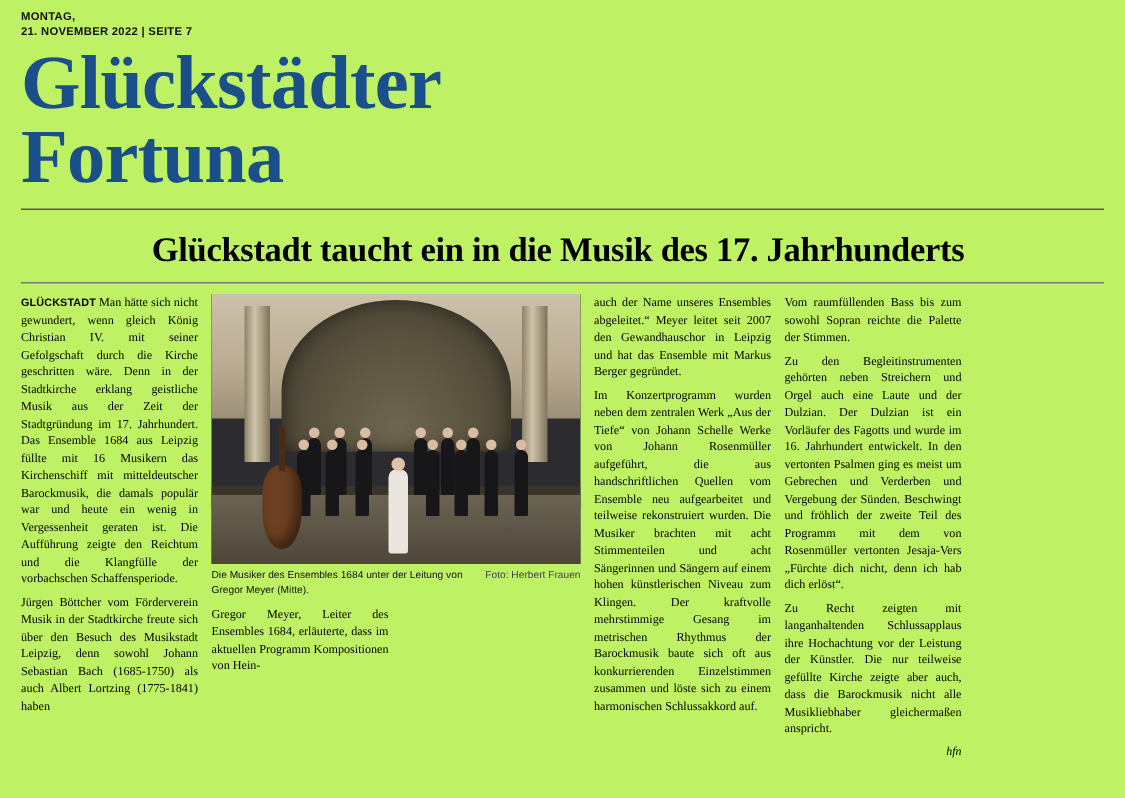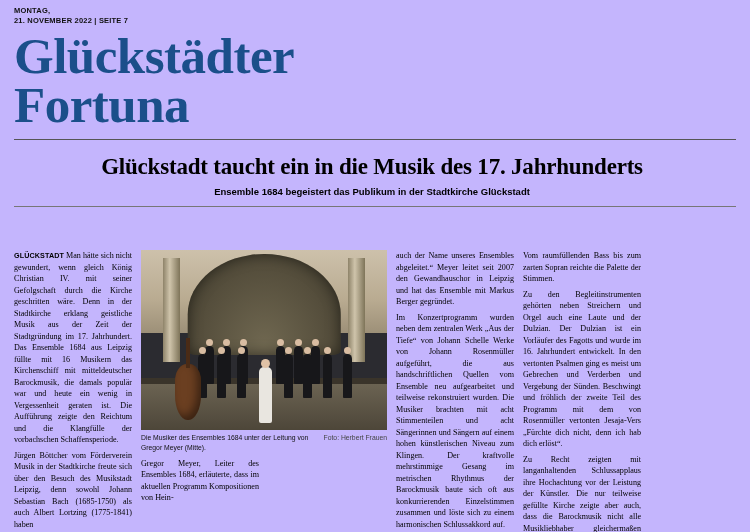--- a/index.html
+++ b/index.html
@@ -7,21 +7,21 @@
     margin: 0; padding: 0;
     width: 750px; height: 532px;
     background: #ffffff;
     font-family: "Liberation Serif", serif;
     overflow: hidden;
   }
   #page {
     position: relative;
     width: 750px;
     height: 532px;
-    background: #c4b5fd;
+    background: #bef264;
     padding: 0;
   }
 
   
   .dateline {
     padding: 6px 14px 0 14px;
     font-family: "Liberation Sans", sans-serif;
     font-size: 7.5px;
     font-weight: bold;
     line-height: 1.35;
@@ -74,21 +74,20 @@
   
   .columns {
     display: flex;
     gap: 9px;
     padding: 7px 14px 0 14px;
     align-items: flex-start;
   }
   .col {
     width: 118px;
     flex: 0 0 118px;
-    margin-top: 36px;
   }
   .col.wide {
     width: 246px;
     flex: 0 0 246px;
   }
   .col p, .col .lead {
     font-family: "Liberation Serif", serif;
     font-size: 8.1px;
     line-height: 1.42;
     text-align: justify;
@@ -236,21 +235,20 @@
     <div class="masthead-title">
       <span>Glückstädter</span>
       <span class="line2">Fortuna</span>
     </div>
   </div>
 
   <div class="rule"></div>
 
   <div class="headline-wrap">
     <div class="headline">Glückstadt taucht ein in die Musik des 17. Jahrhunderts</div>
-    <div class="subhead">Ensemble 1684 begeistert das Publikum in der Stadtkirche Glückstadt</div>
   </div>
 
   <div class="rule2"></div>
 
   <div class="columns">
 
     <div class="col">
       <p class="lead"><span class="kicker">GLÜCKSTADT</span><span> Man hätte sich nicht gewundert, wenn gleich König Christian IV. mit seiner Gefolgschaft durch die Kirche geschritten wäre. Denn in der Stadtkirche erklang geistliche Musik aus der Zeit der Stadtgründung im 17. Jahrhundert. Das Ensemble 1684 aus Leipzig füllte mit 16 Musikern das Kirchenschiff mit mitteldeutscher Barockmusik, die damals populär war und heute ein wenig in Vergessenheit geraten ist. Die Aufführung zeigte den Reichtum und die Klangfülle der vorbachschen Schaffensperiode.</span></p>
       <p>Jürgen Böttcher vom Förderverein Musik in der Stadtkirche freute sich über den Besuch des Musikstadt Leipzig, denn sowohl Johann Sebastian Bach (1685-1750) als auch Albert Lortzing (1775-1841) haben</p>
     </div>
@@ -292,20 +290,20 @@
         </div>
       </div>
     </div>
 
     <div class="col">
       <p>auch der Name unseres Ensembles abgeleitet.“ Meyer leitet seit 2007 den Gewandhauschor in Leipzig und hat das Ensemble mit Markus Berger gegründet.</p>
       <p>Im Konzertprogramm wurden neben dem zentralen Werk „Aus der Tiefe“ von Johann Schelle Werke von Johann Rosenmüller aufgeführt, die aus handschriftlichen Quellen vom Ensemble neu aufgearbeitet und teilweise rekonstruiert wurden. Die Musiker brachten mit acht Stimmenteilen und acht Sängerinnen und Sängern auf einem hohen künstlerischen Niveau zum Klingen. Der kraftvolle mehrstimmige Gesang im metrischen Rhythmus der Barockmusik baute sich oft aus konkurrierenden Einzelstimmen zusammen und löste sich zu einem harmonischen Schlussakkord auf.</p>
     </div>
 
     <div class="col">
-      <p>Vom raumfüllenden Bass bis zum zarten Sopran reichte die Palette der Stimmen.</p>
+      <p>Vom raumfüllenden Bass bis zum sowohl Sopran reichte die Palette der Stimmen.</p>
       <p>Zu den Begleitinstrumenten gehörten neben Streichern und Orgel auch eine Laute und der Dulzian. Der Dulzian ist ein Vorläufer des Fagotts und wurde im 16. Jahrhundert entwickelt. In den vertonten Psalmen ging es meist um Gebrechen und Verderben und Vergebung der Sünden. Beschwingt und fröhlich der zweite Teil des Programm mit dem von Rosenmüller vertonten Jesaja-Vers „Fürchte dich nicht, denn ich hab dich erlöst“.</p>
       <p>Zu Recht zeigten mit langanhaltenden Schlussapplaus ihre Hochachtung vor der Leistung der Künstler. Die nur teilweise gefüllte Kirche zeigte aber auch, dass die Barockmusik nicht alle Musikliebhaber gleichermaßen anspricht.</p>
       <div class="sign">hfn</div>
     </div>
 
   </div>
 </div>
 
 </body></html>

